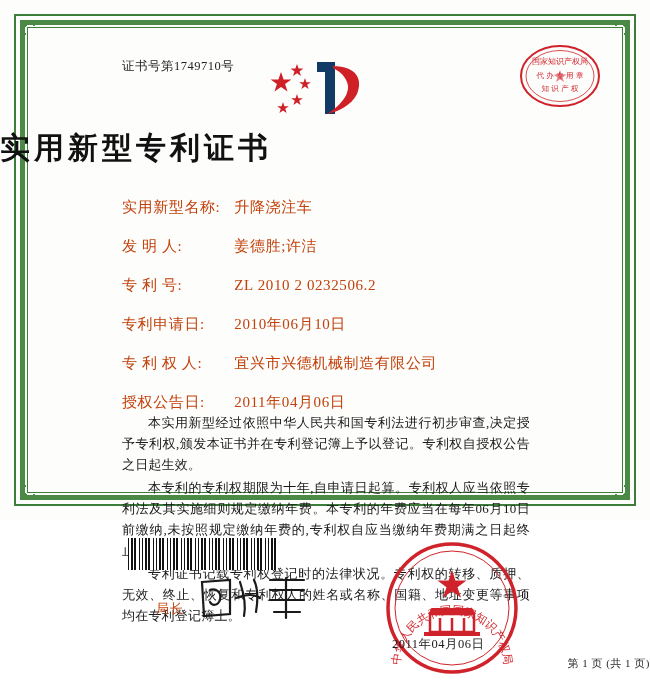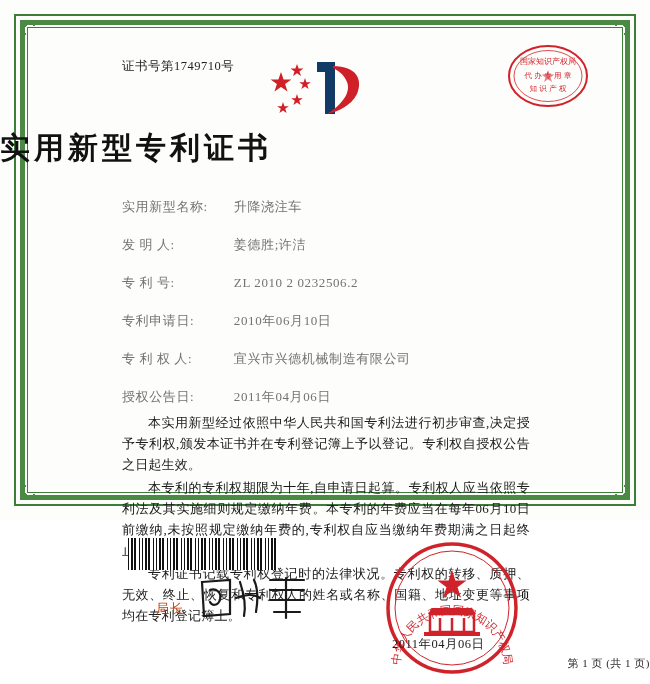--- a/index.html
+++ b/index.html
@@ -71,21 +71,21 @@
     top: 58px;
     font-size: 12.5px;
     letter-spacing: 0.5px;
     color: #1f1f1f;
     white-space: nowrap;
   }
 
   
   .top-seal {
     position: absolute;
-    right: 60px;
+    right: 48px;
     top: 34px;
     width: 84px;
     height: 84px;
   }
   .top-seal svg { display: block; }
 
   
   .logo {
     position: absolute;
     left: 50%;
@@ -105,22 +105,22 @@
     font-weight: bold;
     letter-spacing: 4px;
     color: #111;
   }
 
   .fields {
     position: absolute;
     left: 122px;
     top: 198px;
     width: 420px;
-    font-size: 13px;
-    color: #737373;
+    font-size: 15px;
+    color: #c2410c;
   }
   .field-row {
     margin-bottom: 20px;
     white-space: nowrap;
     letter-spacing: 0.6px;
   }
   .field-label {
     display: inline-block;
     min-width: 108px;
   }

